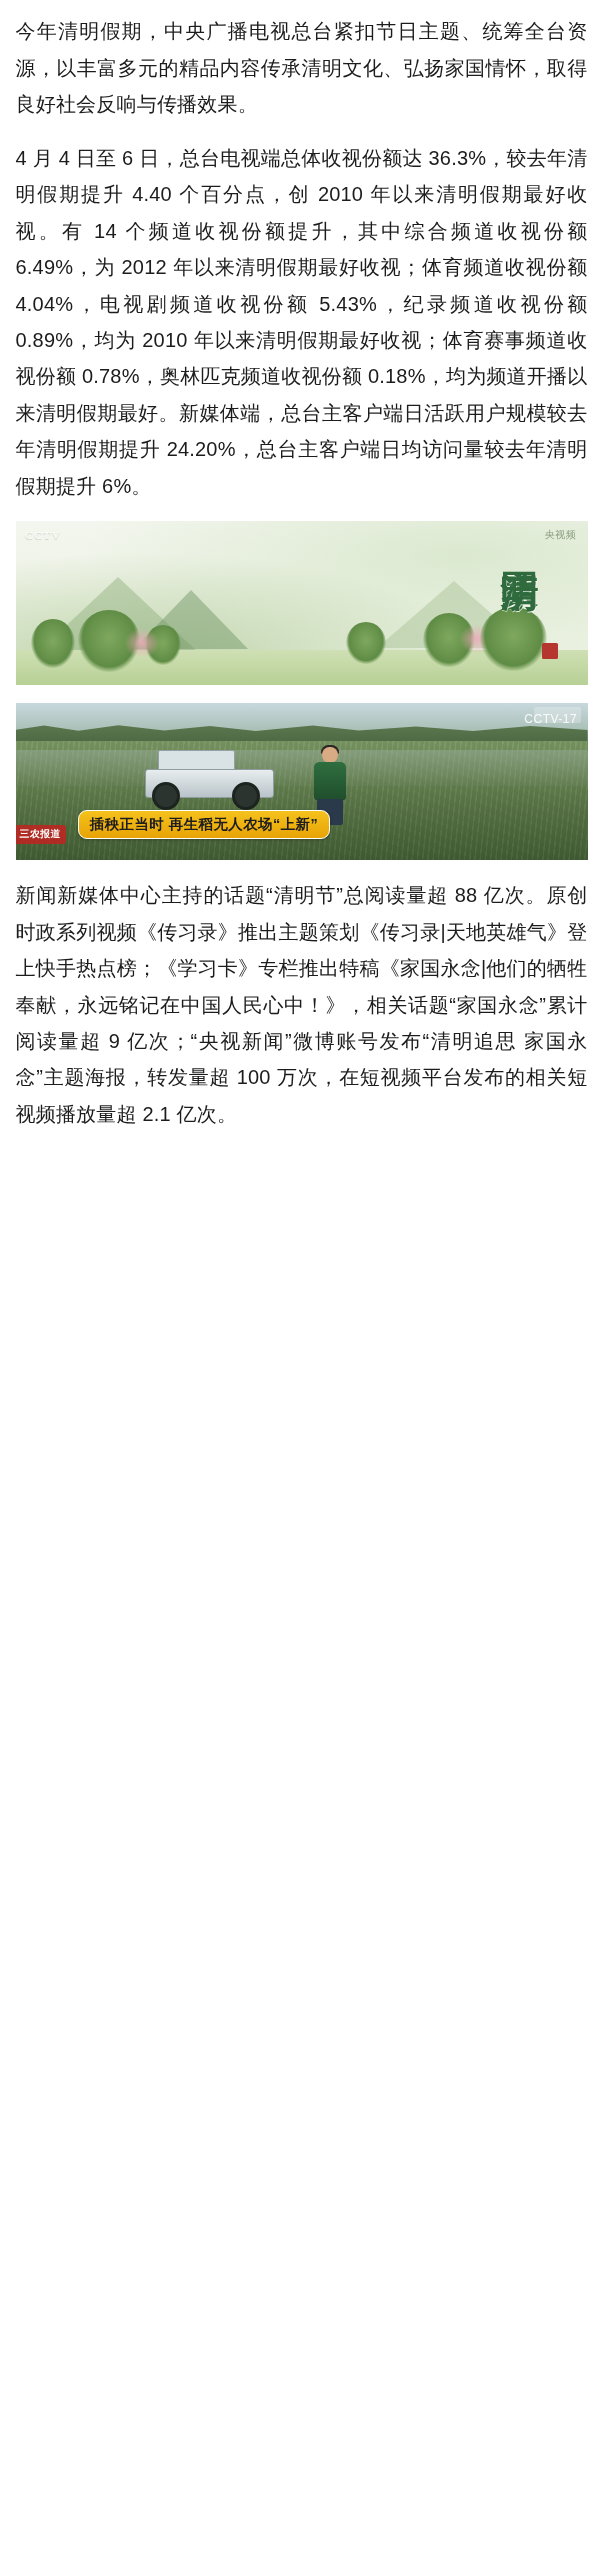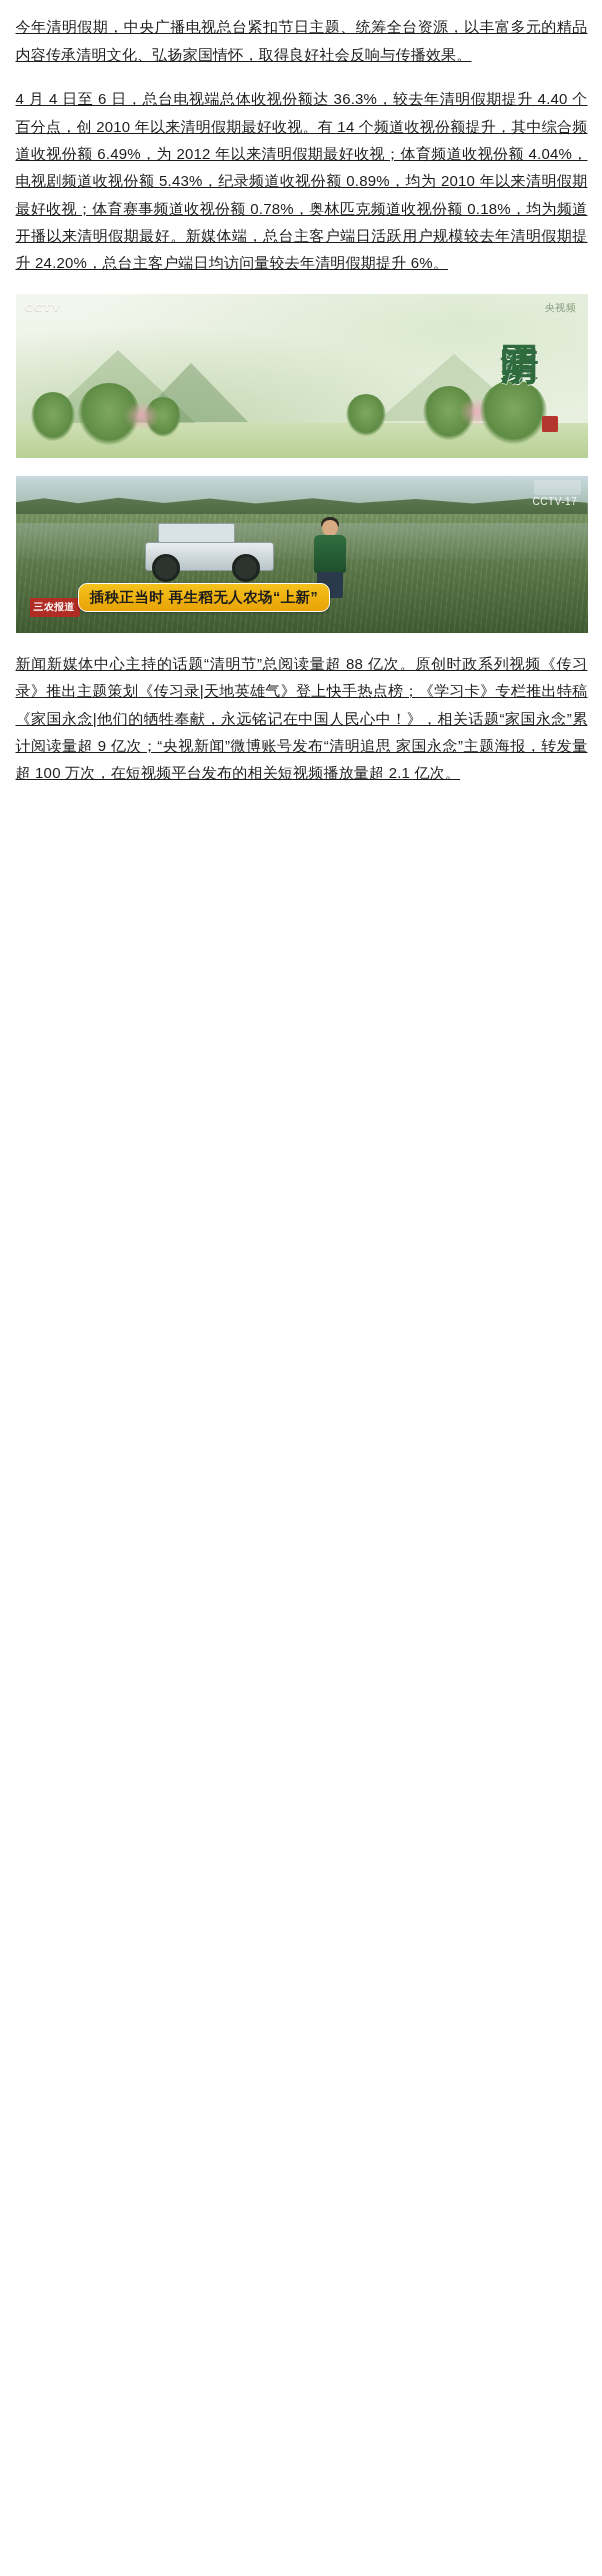--- a/index.html
+++ b/index.html
@@ -11,27 +11,26 @@
   body {
     width: 603px;
     font-family: "Liberation Sans", sans-serif;
     color: #1a1a1a;
   }
   .page {
     width: 603px;
     padding: 13.4px 15.5px 20.6px 15.5px;
   }
   p.para {
-    font-size: 15px;
+    font-size: 20px;
     line-height: 1.82;
     margin: 0 0 17.5px 0;
     text-align: justify;
     letter-spacing: 0.2px;
     color: #1c1c1c;
-    text-decoration: underline;
   }
   p.para:last-child { margin-bottom: 10px; }
   .link {
     color: #3b6fb5;
   }
   .figure {
     width: 572px;
     margin: 0 0 17.5px 0;
     position: relative;
     overflow: hidden;
@@ -226,26 +225,25 @@
   .fig2 .logo-badge {
     position: absolute;
     left: 0; bottom: 15.5px;
     padding: 3.1px 5.2px 3.1px 4.1px;
     background: rgba(185,40,35,0.92);
     color: #fff;
     font-size: 9.8px;
     font-weight: bold;
     border-radius: 0 3.1px 3.1px 0;
     letter-spacing: 0.5px;
-    margin-left: 14px;
   }
   .fig2 .corner-logo {
     position: absolute;
-    right: 10.3px; top: 20px;
-    font-size: 10px;
+    right: 10.3px; top: 9px;
+    font-size: 12px;
     color: rgba(255,255,255,0.9);
     letter-spacing: 0.5px;
   }
   .fig2 .chip {
     position: absolute;
     right: 6.2px; top: 4.1px;
     width: 47px; height: 15.5px;
     background: rgba(255,255,255,0.25);
     border-radius: 2.1px;
   }

